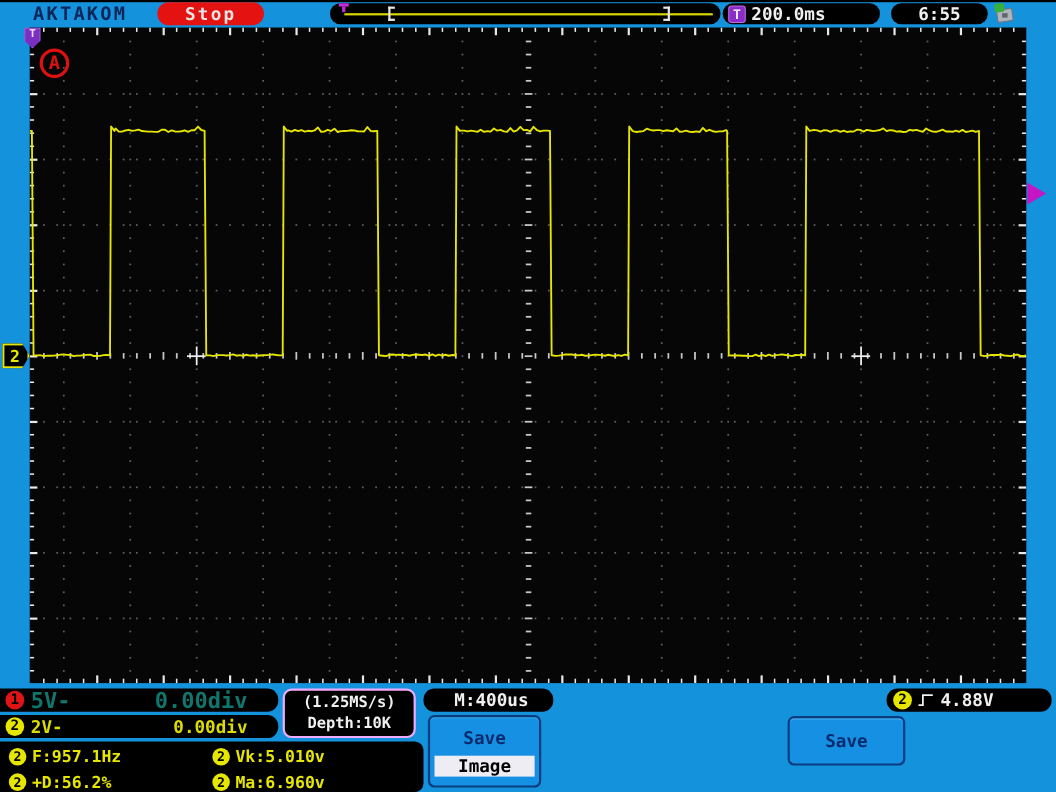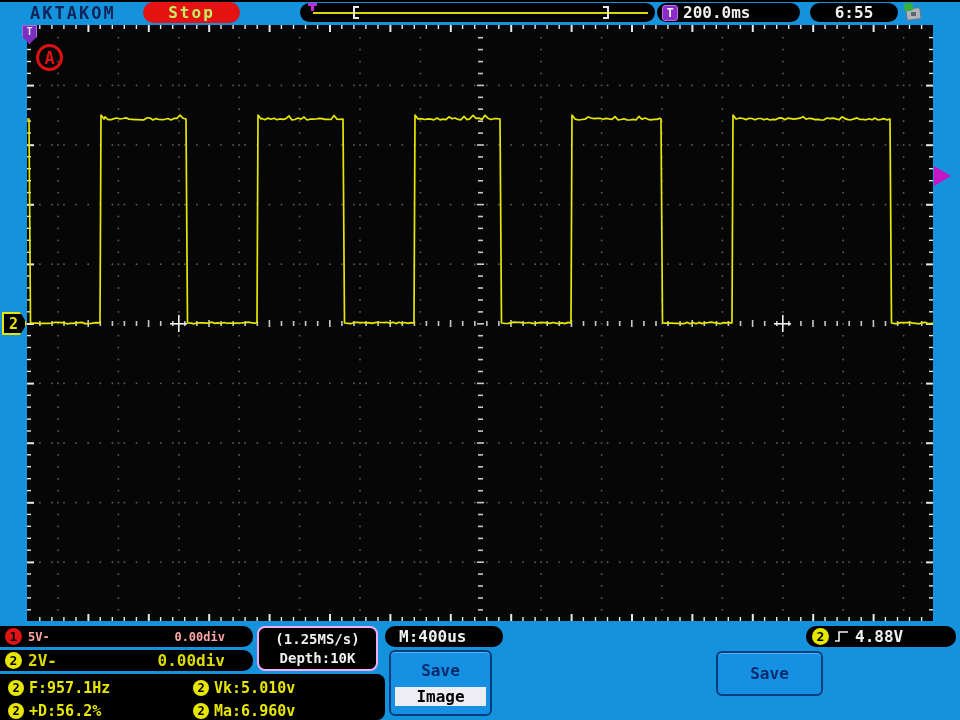--- a/index.html
+++ b/index.html
@@ -4,21 +4,21 @@
 <style>
   * { margin:0; padding:0; box-sizing:border-box; }
   html,body { width:960px; height:720px; overflow:hidden; }
   body { position:relative; background:#1592DC; font-family:"DejaVu Sans Mono","Liberation Mono",monospace; }
   .abs { position:absolute; }
   .mono { font-family:"DejaVu Sans Mono","Liberation Mono",monospace; font-weight:bold;text-align:right; }
   #top-black-strip { left:0; top:0; width:960px; height:2px; background:#000; }
   #brand { left:30px; top:3px; font-size:17px; letter-spacing:2px; color:#0D2558; }
   .pill { background:#000; border-radius:10px; display:flex; align-items:center; }
   #stop-badge { left:143px; top:2px; width:97px; height:21px; background:#E51212; border-radius:11px;
-                display:flex; align-items:center; justify-content:center; color:#bef264; font-size:16px; letter-spacing:2px; }
+                display:flex; align-items:center; justify-content:center; color:#e5e5e5; font-size:16px; letter-spacing:2px; }
   #hpos-pill { left:300px; top:3px; width:355px; height:19px; }
   #hpos-line { position:absolute; left:13px; top:9px; width:335px; height:2px; background:#D8D800; }
   #hpos-tmark { position:absolute; left:8px; top:0px; width:9px; height:8px; }
   #hpos-tmark .bar-h { position:absolute; left:0; top:0; width:9px; height:3px; background:#C428D8; }
   #hpos-tmark .bar-v { position:absolute; left:3px; top:3px; width:3px; height:5px; background:#C428D8; }
   .bracket { position:absolute; top:3px; width:6px; height:13px; }
   .bracket.l { left:53px; border-left:2px solid #E8E8E8; border-top:2px solid #E8E8E8; border-bottom:2px solid #E8E8E8; }
   .bracket.r { left:303px; border-right:2px solid #E8E8E8; border-top:2px solid #E8E8E8; border-bottom:2px solid #E8E8E8; }
   #trig-time-pill { left:657px; top:3px; width:143px; height:19px; padding-left:5px; gap:5px; }
   #trig-t-box { width:16px; height:16px; background:#8A2CC8; border:1px solid #C06AE8; border-radius:3px;
@@ -39,25 +39,25 @@
               clip-path:polygon(0 0,72% 0,100% 50%,72% 100%,0 100%); color:#E6E600; font-size:15px;
               display:flex; align-items:center; padding-left:5px; }
   #trig-level-arrow { left:934px; top:166px; width:0; height:0;
                       border-right:17px solid #C516C5; border-top:10px solid transparent; border-bottom:10px solid transparent;
                       transform:rotate(180deg); }
   .chpill { left:0; border-radius:0 10px 10px 0; height:21px; width:253px; padding:0 28px 0 5px; gap:6px; }
   #ch1-pill { top:626px; } #ch2-pill { top:650px; }
   .circle { width:17px; height:17px; border-radius:50%; color:#000; font-size:13px; font-weight:bold;
             display:inline-flex; align-items:center; justify-content:center; flex:none; }
   .c-red { background:#E01414; } .c-yel { background:#E6E600; }
-  .red-t { color:#fca5a5; font-size:12px; } .yel-t { color:#DCDC00; font-size:16px; }
+  .red-t { color:#0f766e; font-size:20px; } .yel-t { color:#DCDC00; font-size:16px; }
   .grow { flex:1; }
   #acq-box { left:257px; top:626px; width:121px; height:45px; background:#000; border:2px solid #f0abfc; border-radius:8px;
              display:flex; flex-direction:column; align-items:center; justify-content:center; color:#F0F0F0; font-size:14px; line-height:19px; }
-  #tb-pill { left:385px; top:626px; width:118px; height:21px; padding-left:14px; color:#F0F0F0; font-size:16px; }
+  #tb-pill { left:385px; top:626px; width:118px; height:21px; padding-left:28px; color:#F0F0F0; font-size:16px; }
   #trig-info-pill { left:806px; top:626px; width:150px; height:21px; padding-left:6px; gap:5px; color:#F0F0F0; font-size:16px; }
   #meas-box { left:0; top:674px; width:385px; height:46px; background:#000; border-radius:0 8px 8px 0;
               display:grid; grid-template-columns:185px 200px; grid-template-rows:23px 23px; padding:2px 0 0 8px; }
   .meas-cell { display:flex; align-items:center; gap:5px; color:#E6E600; font-size:15px; font-weight:bold; }
   .meas-cell .circle { width:16px; height:16px; font-size:12px; }
   .soft-btn { background:#1590E2; border:2px solid #0A3C80; border-radius:6px; box-shadow:inset 0 1px 0 #55B4F0;
               display:flex; flex-direction:column; align-items:center; color:#0A2A6E; font-weight:bold; font-size:16px; }
   #type-btn { left:389px; top:650px; width:103px; height:66px; padding-top:9px; }
   #type-btn .sel { margin-top:7px; background:#EDEDF3; color:#000; padding:0 21px; font-size:16px; }
   #save-btn { left:716px; top:651px; width:107px; height:45px; justify-content:center; }

